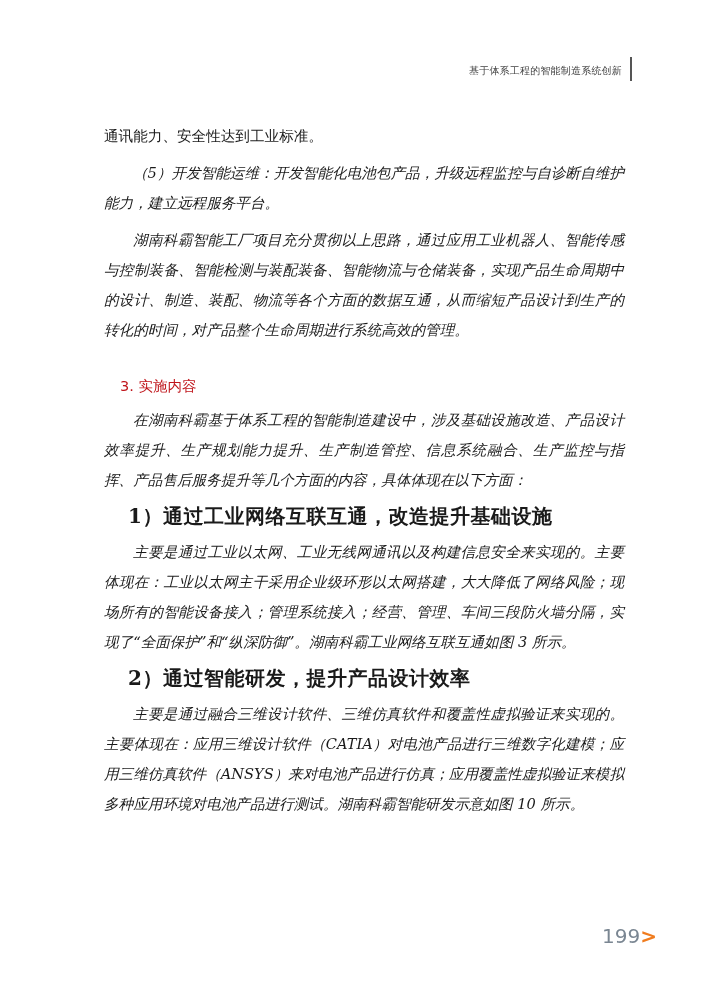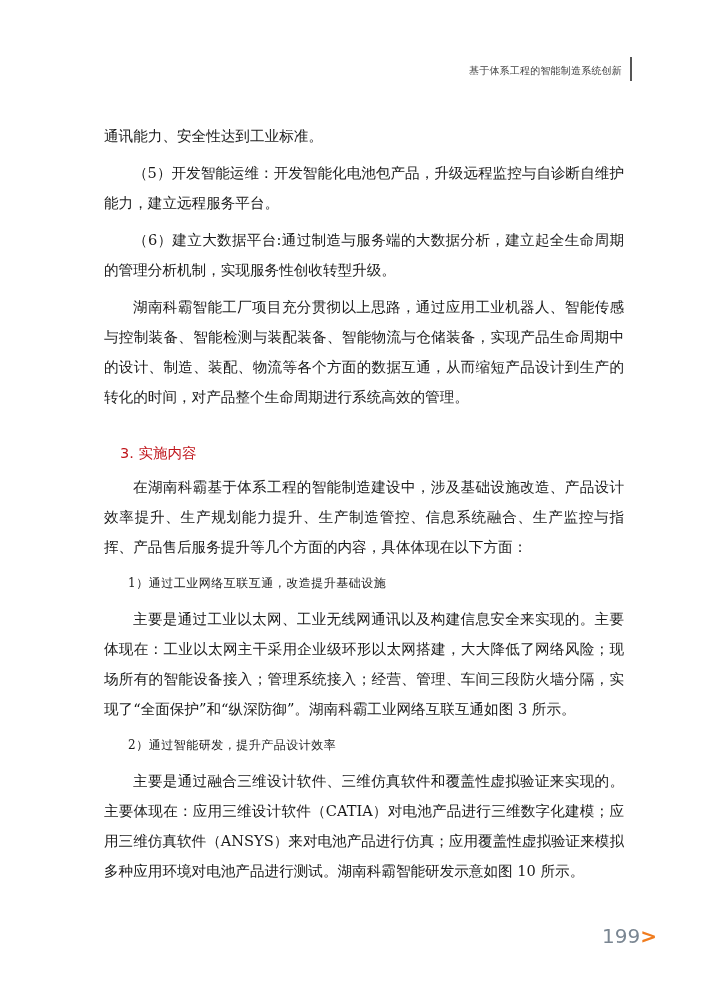--- a/index.html
+++ b/index.html
@@ -3,41 +3,40 @@
 <meta charset="utf-8">
 <style>
   html, body { margin:0; padding:0; background:#ffffff; }
   body { width:721px; height:1005px; position:relative; overflow:hidden;
          font-family:"DejaVu Serif","Liberation Serif",serif; color:#1a1a1a; }
   .header { position:absolute; top:61px; right:89px; display:flex; align-items:center; }
   .header-title { font-family:"DejaVu Sans","Liberation Sans",sans-serif; font-size:10px; color:#444; letter-spacing:0.2px; }
   .header-bar { width:2px; height:24px; background:#555; margin-left:8px; margin-top:-4px; }
   .content { position:absolute; left:100px; top:117px; width:528px; }
   p { margin:4px; font-size:14.6px; line-height:30px; text-align:justify; }
-  .indent { text-indent:29px; }
+  .indent { text-indent:29px;font-style:italic; }
   .gap { margin-top:7px; }
   .section { color:#c0161c; font-family:"DejaVu Sans","Liberation Sans",sans-serif; font-size:14.5px;
              padding-left:20px; margin-top:26px; margin-bottom:0; line-height:30px; }
-  .sub { font-weight:normal; font-size:12px; padding-left:28px; line-height:30px; margin-top:6px; margin-bottom:6px; letter-spacing:0.5px; }
+  .sub { font-weight:bold; font-size:20px; padding-left:28px; line-height:30px; margin-top:6px; margin-bottom:6px; letter-spacing:0.5px; }
   .footer { position:absolute; top:924px; left:602px; font-family:"DejaVu Sans","Liberation Sans",sans-serif;
             font-size:20px; color:#7a8692; }
   .footer .arrow { color:#f07c1e; font-weight:bold; }
 </style>
 </head>
 <body>
 
 <div class="header">
   <span class="header-title">基于体系工程的智能制造系统创新</span>
   <span class="header-bar"></span>
 </div>
 
 <div class="content">
   <p>通讯能力、安全性达到工业标准。</p>
   <p class="indent gap">（5）开发智能运维：开发智能化电池包产品，升级远程监控与自诊断自维护能力，建立远程服务平台。</p>
-  <p class="indent gap">（6）建立大数据平台:通过制造与服务端的大数据分析，建立起全生命周期的管理分析机制，实现服务性创收转型升级。</p>
   <p class="indent gap">湖南科霸智能工厂项目充分贯彻以上思路，通过应用工业机器人、智能传感与控制装备、智能检测与装配装备、智能物流与仓储装备，实现产品生命周期中的设计、制造、装配、物流等各个方面的数据互通，从而缩短产品设计到生产的转化的时间，对产品整个生命周期进行系统高效的管理。</p>
 
   <div class="section">3. 实施内容</div>
   <p class="indent">在湖南科霸基于体系工程的智能制造建设中，涉及基础设施改造、产品设计效率提升、生产规划能力提升、生产制造管控、信息系统融合、生产监控与指挥、产品售后服务提升等几个方面的内容，具体体现在以下方面：</p>
 
   <div class="sub">1）通过工业网络互联互通，改造提升基础设施</div>
   <p class="indent">主要是通过工业以太网、工业无线网通讯以及构建信息安全来实现的。主要体现在：工业以太网主干采用企业级环形以太网搭建，大大降低了网络风险；现场所有的智能设备接入；管理系统接入；经营、管理、车间三段防火墙分隔，实现了“全面保护”和“纵深防御”。湖南科霸工业网络互联互通如图 3 所示。</p>
 
   <div class="sub">2）通过智能研发，提升产品设计效率</div>
   <p class="indent">主要是通过融合三维设计软件、三维仿真软件和覆盖性虚拟验证来实现的。主要体现在：应用三维设计软件（CATIA）对电池产品进行三维数字化建模；应用三维仿真软件（ANSYS）来对电池产品进行仿真；应用覆盖性虚拟验证来模拟多种应用环境对电池产品进行测试。湖南科霸智能研发示意如图 10 所示。</p>

